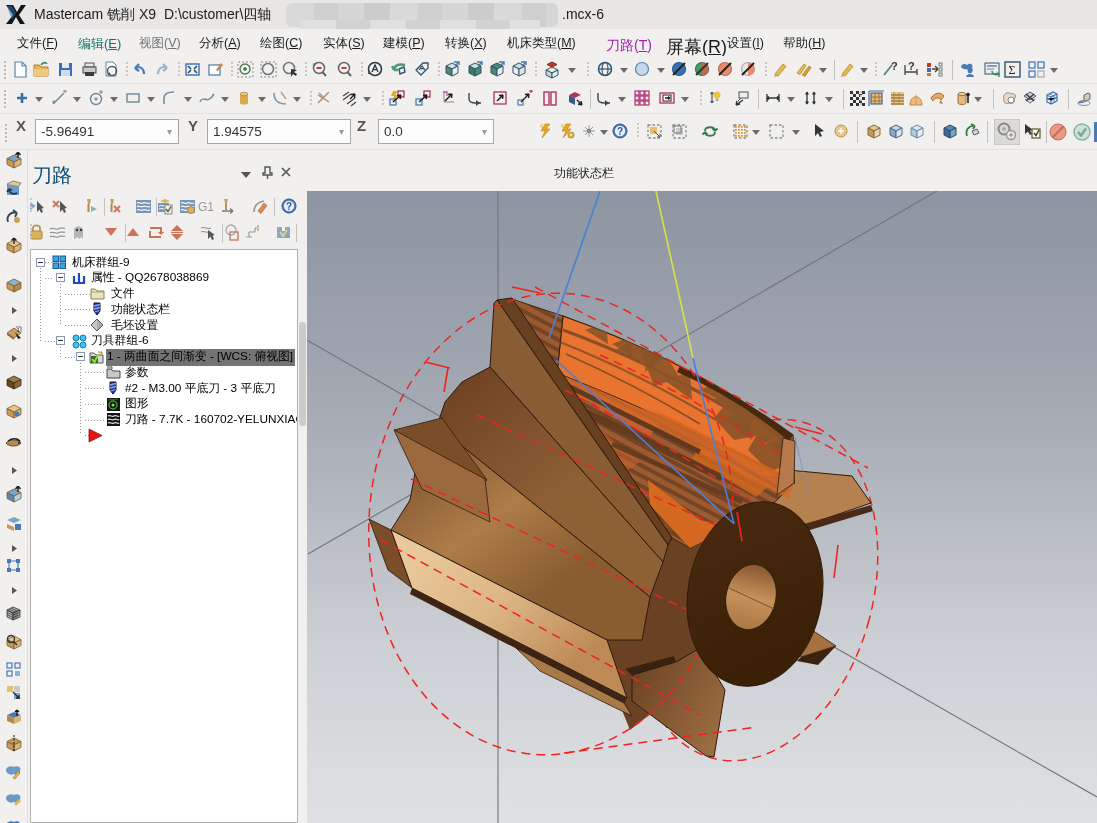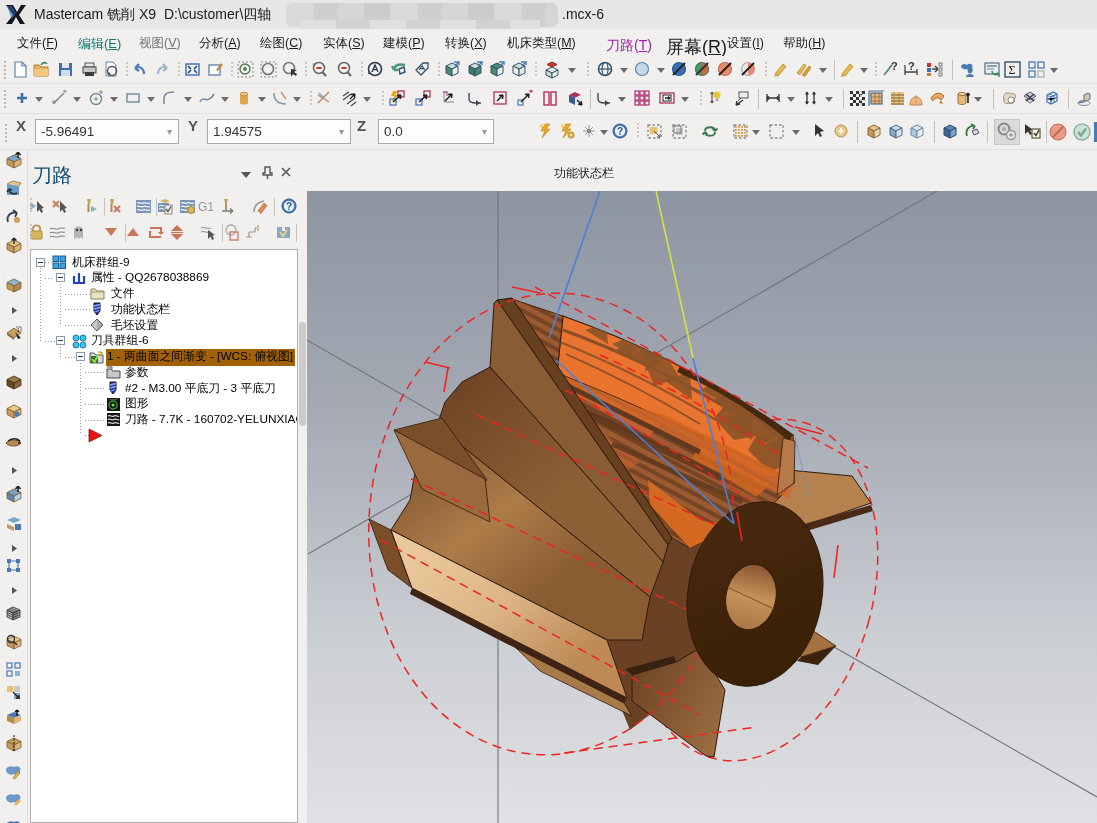--- a/index.html
+++ b/index.html
@@ -973,21 +973,21 @@
     </svg>
     <div class="abs" style="left:90px;top:333.25px;font-size:11.8px;color:#000;white-space:nowrap;padding:0 2px 1px 1px">刀具群组-6</div>
     <div class="abs" style="left:75.5px;top:352.0px;width:9px;height:9px;background:#fff;border:1px solid #8a9ab0"></div>
     <div class="abs" style="left:77.5px;top:356.0px;width:5px;height:1px;background:#333"></div>
     <svg style="position:absolute;left:89px;top:350px" width="15" height="15">
       <path d="M1,3 L5,3 L7,5 L14,5 L14,13 L1,13 Z" fill="#d8d8d8" stroke="#555"></path>
       <path d="M2,6 L9,6 L9,13 L2,13 Z" fill="#3a6a2a"></path>
       <path d="M3,9 L5.5,12 L9,5" stroke="#8ae83a" stroke-width="1.8" fill="none"></path>
       <path d="M9,2 L13,2 L13,5" fill="#e8d84a" stroke="#a8983a"></path>
     </svg>
-    <div class="abs" style="left:106px;top:349.0px;font-size:11.8px;color:#000;background:#a16207;white-space:nowrap;padding:0 2px 1px 1px">1 - 两曲面之间渐变 - [WCS: 俯视图]</div>
+    <div class="abs" style="left:106px;top:349.0px;font-size:11.8px;color:#000;background:#737373;white-space:nowrap;padding:0 2px 1px 1px">1 - 两曲面之间渐变 - [WCS: 俯视图]</div>
     <svg style="position:absolute;left:106px;top:365px" width="15" height="15">
       <path d="M1,4 L5,4 L7,6 L14,6 L14,13 L1,13 Z" fill="#c8c8c8" stroke="#444"></path>
       <path d="M1,2 L6,2 L6,4" fill="none" stroke="#444"></path>
     </svg>
     <div class="abs" style="left:124px;top:364.75px;font-size:11.8px;color:#000;white-space:nowrap;padding:0 2px 1px 1px">参数</div>
     <svg style="position:absolute;left:106px;top:381px" width="15" height="15">
       <path d="M4,1 L10,1 L10,9 L7,13 L4,9 Z" fill="#2a3ab5" stroke="#111"></path>
       <path d="M4,4 L10,2.5 M4,7 L10,5.5 M4.5,10 L9.5,8.5" stroke="#8aa5e8" stroke-width="1.3"></path>
     </svg>
     <div class="abs" style="left:124px;top:380.5px;font-size:11.8px;color:#000;white-space:nowrap;padding:0 2px 1px 1px">#2 - M3.00 平底刀 - 3 平底刀</div>

